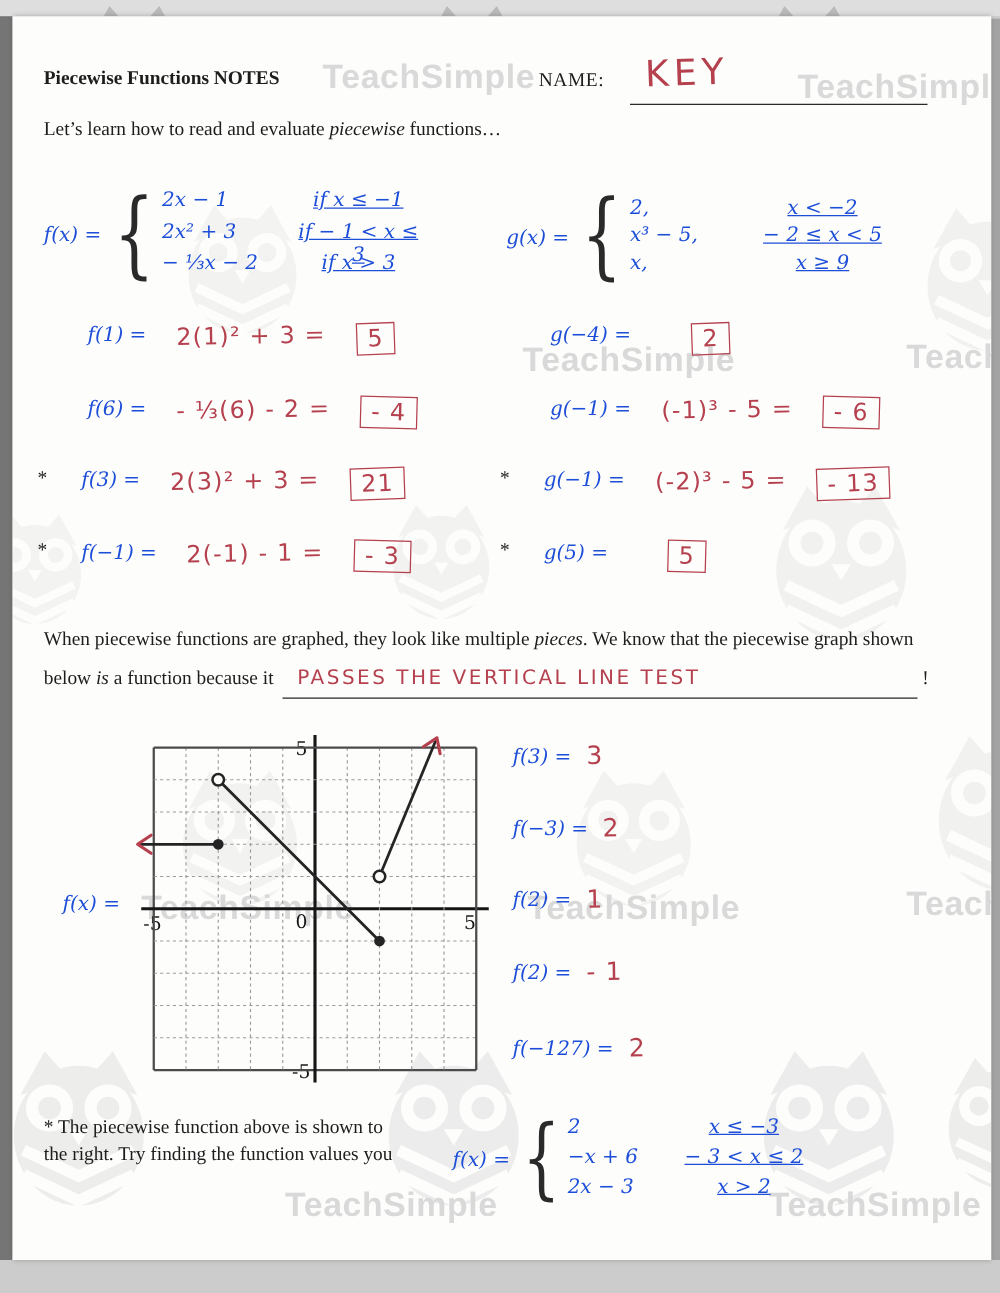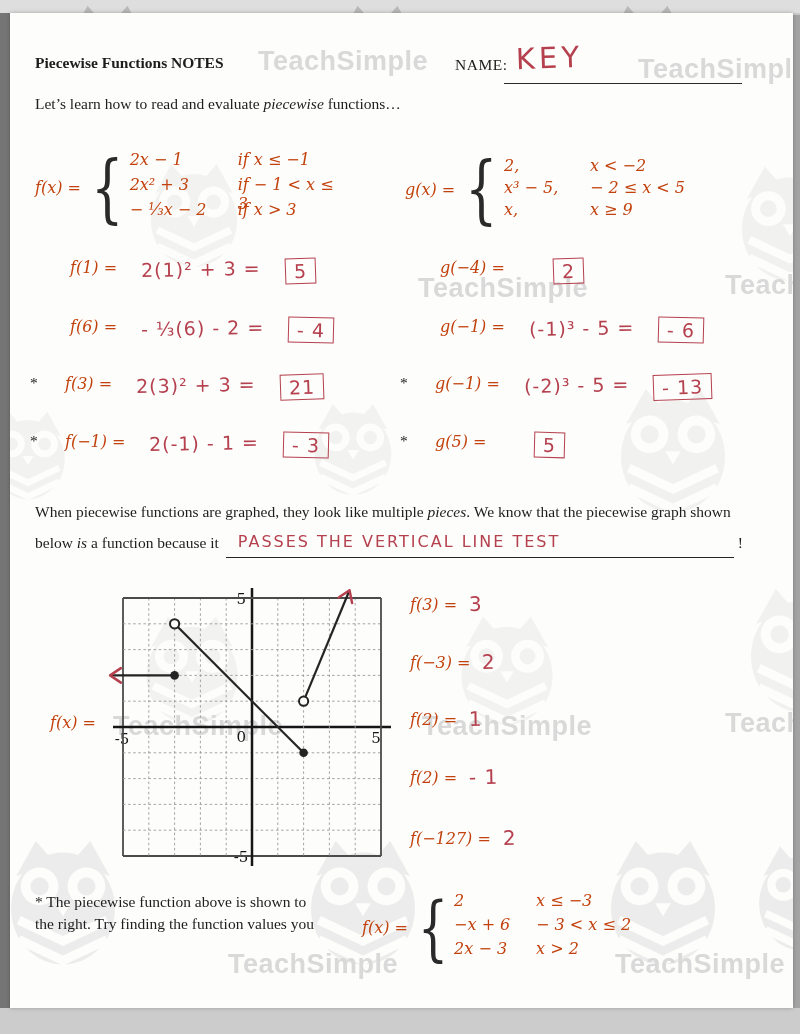--- a/index.html
+++ b/index.html
@@ -12,36 +12,36 @@
   .band-bottom{position:absolute;left:0;top:1008px;width:800px;height:26px;background:#cccccc;}
   
   #page{position:absolute;left:10px;top:13px;width:783px;height:995px;background:#fdfdfc;overflow:hidden;
         box-shadow:0 0 4px rgba(0,0,0,.25);}
   .wm-layer{position:absolute;inset:0;z-index:1;pointer-events:none;}
   .wm-text{position:absolute;font-family:"Liberation Sans",sans-serif;font-weight:bold;
            font-size:27px;color:#d9d9d9;letter-spacing:.5px;white-space:nowrap;}
   .content{position:absolute;inset:0;z-index:2;}
   
   .title{position:absolute;left:25px;top:41px;font-size:15.5px;font-weight:bold;}
-  .name-label{position:absolute;left:445px;top:43px;font-size:15.5px;letter-spacing:.5px;text-align:right;}
+  .name-label{position:absolute;left:421px;top:43px;font-size:15.5px;letter-spacing:.5px;text-align:right;}
   .name-underline{position:absolute;left:494px;top:48px;width:238px;height:22px;border-bottom:1.5px solid #2a2a2a;}
   .hw{font-family:"DejaVu Sans",sans-serif;color:#b5404e;}
   .name-value{position:absolute;left:506px;top:28px;font-size:29px;letter-spacing:4px;transform:rotate(-2deg);}
   .intro{position:absolute;left:25px;top:82px;font-size:15.5px;}
   
-  .math{font-family:"DejaVu Serif",serif;font-style:italic;font-size:16px;color:#c2410c;}
+  .math{font-family:"DejaVu Serif",serif;font-style:italic;font-size:16px;color:#1d4ed8;}
   em{font-style:italic;}
   
   .pwdef{position:absolute;display:flex;align-items:center;}
   .brace{font-family:"DejaVu Serif",serif;font-size:64px;font-weight:400;line-height:1;
          transform:scaleY(1.18) scaleX(.8);color:#2a2a2a;margin-right:2px;}
   .pwrows{display:flex;flex-direction:column;}
   .pwrow{display:flex;align-items:baseline;height:25px;}
   .pw-expr{text-align:left;}
-  .pw-cond{text-align:left;}
+  .pw-cond{text-align:center;text-decoration:underline;}
   .lhs{margin-right:6px;}
   
   .eval-row{position:absolute;display:flex;align-items:flex-start;gap:24px;height:40px;}
   .star{font-size:15.5px;width:11px;font-style:normal;color:#222;}
   .work{font-size:19px;letter-spacing:1px;transform:rotate(-1deg);white-space:nowrap;}
   .ansbox{font-size:19px;border:1.7px solid #b5404e;padding:1px 8px;transform:rotate(-2deg);
           letter-spacing:1px;}
   .ansbox.tilt2{transform:rotate(1.5deg);}
   
   .para{position:absolute;left:25px;top:484px;width:708px;font-size:15.5px;line-height:30px;}

